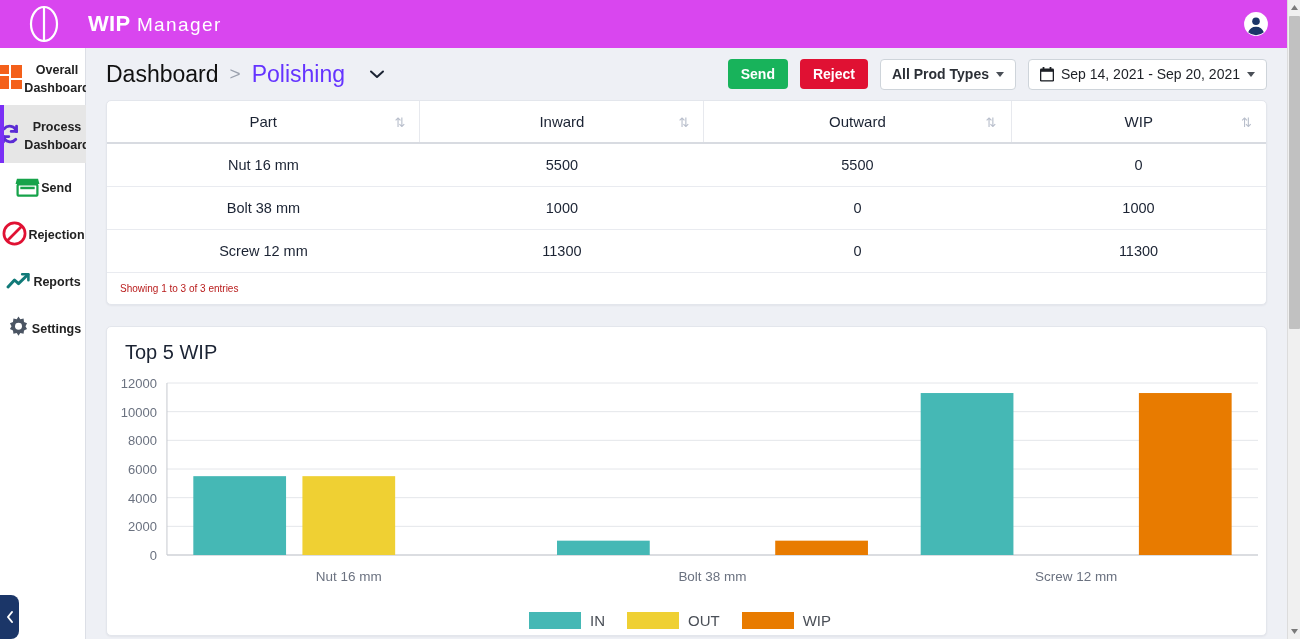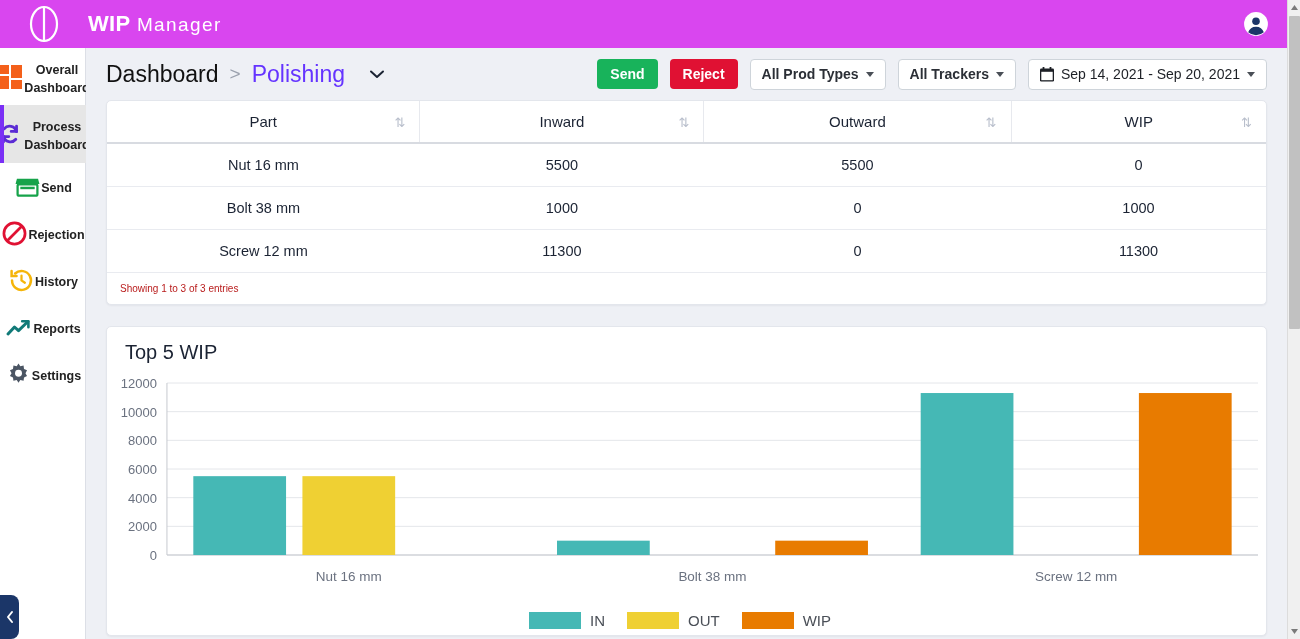--- a/index.html
+++ b/index.html
@@ -184,30 +184,20 @@
       <span class="nav-icon">
         <svg width="27" height="27" viewBox="0 0 24 24">
           <circle cx="12" cy="12" r="9.4" fill="none" stroke="#e01133" stroke-width="2.4"></circle>
           <line x1="5.6" y1="18.4" x2="18.4" y2="5.6" stroke="#e01133" stroke-width="2.4"></line>
         </svg>
       </span>
       <span class="nav-label">Rejection</span>
     </div>
 
 
-    <div class="nav-item">
-      <span class="nav-icon">
-        <svg width="27" height="27" viewBox="0 0 24 24" fill="none" stroke="#f5b50a" stroke-width="2.2" stroke-linecap="round">
-          <path d="M3.6 12a8.4 8.4 0 1 0 2.7-6.2"></path>
-          <path d="M3.2 3.6v4.4h4.4"></path>
-          <path d="M12 7.6V12l3 2" stroke-width="2"></path>
-        </svg>
-      </span>
-      <span class="nav-label">History</span>
-    </div>
 
     <div class="nav-item">
       <span class="nav-icon">
         <svg width="28" height="24" viewBox="0 0 28 24" fill="none" stroke="#117a78" stroke-width="3" stroke-linecap="round" stroke-linejoin="round">
           <path d="M3 18 9.5 11l4 3.6L23 5.5"></path>
           <path d="M17.2 5.2H23.4v6.1" stroke-width="2.6"></path>
         </svg>
       </span>
       <span class="nav-label">Reports</span>
     </div>
@@ -243,24 +233,20 @@
 
       <div class="toolbar">
         <button class="btn btn-send">Send</button>
         <button class="btn btn-reject">Reject</button>
 
         <div class="dd">
           <span>All Prod Types</span>
           <i class="caret"></i>
         </div>
 
-        <div class="dd">
-          <span>All Trackers</span>
-          <i class="caret"></i>
-        </div>
 
         <div class="dd dd-date">
           <span class="cal">
             <svg width="14" height="15" viewBox="0 0 14 15" fill="#1d2026">
               <rect x="0" y="1.6" width="14" height="13" rx="1.3"></rect>
               <rect x="1.3" y="4.8" width="11.4" height="8.4" fill="#ffffff"></rect>
               <rect x="2.6" y="0" width="1.8" height="3.4"></rect>
               <rect x="9.6" y="0" width="1.8" height="3.4"></rect>
             </svg>
           </span>

